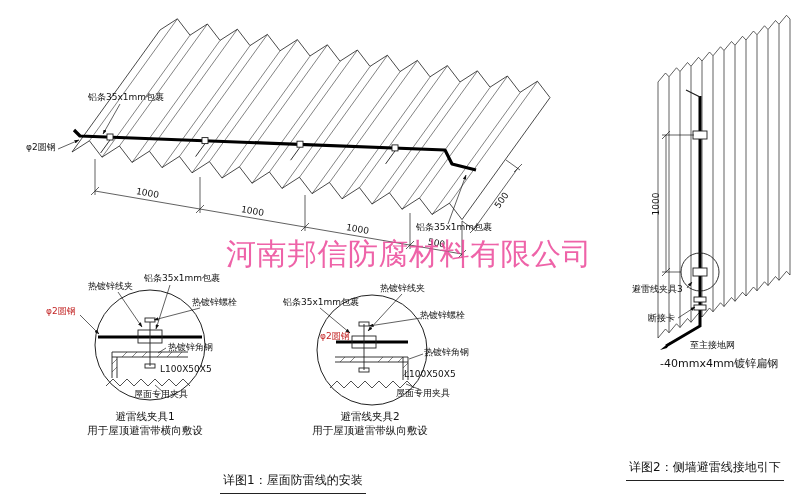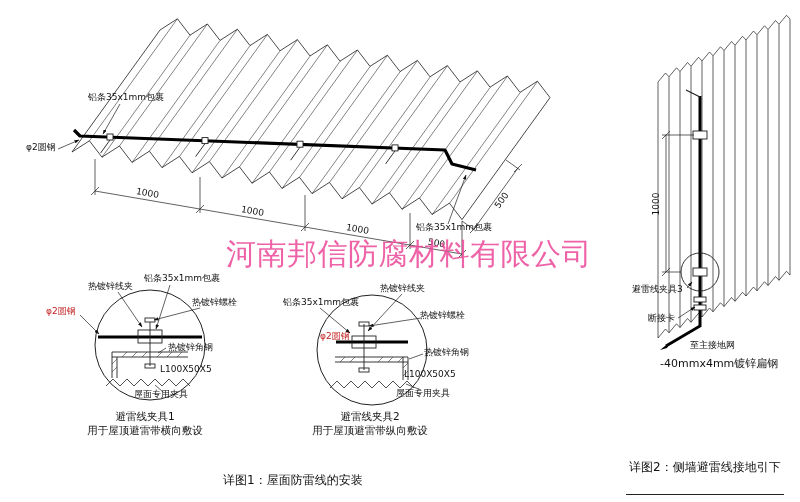--- a/index.html
+++ b/index.html
@@ -11,21 +11,21 @@
   svg text.title{font-size:10.5px;}
   svg text.dim{font-size:9px;}
   svg text.big{font-size:11px;}
   .watermark{
     position:absolute;left:226px;top:234px;
     font-size:30px;color:#ec4899;opacity:.85;white-space:nowrap;
     letter-spacing:0.5px;
   }
   .caption{
     position:absolute;font-size:12px;color:#111;white-space:nowrap;
-    border-bottom:1px solid #222;padding:0 3px 18px 3px;
+    border-bottom:1px solid #222;padding:0 3px 4px 3px;
   }
   #cap1{left:220px;top:472px;}
   #cap2{left:626px;top:459px;}
 </style>
 </head>
 <body>
 
 <div class="canvas">
 
 <svg width="800" height="502" viewBox="0 0 800 502">

